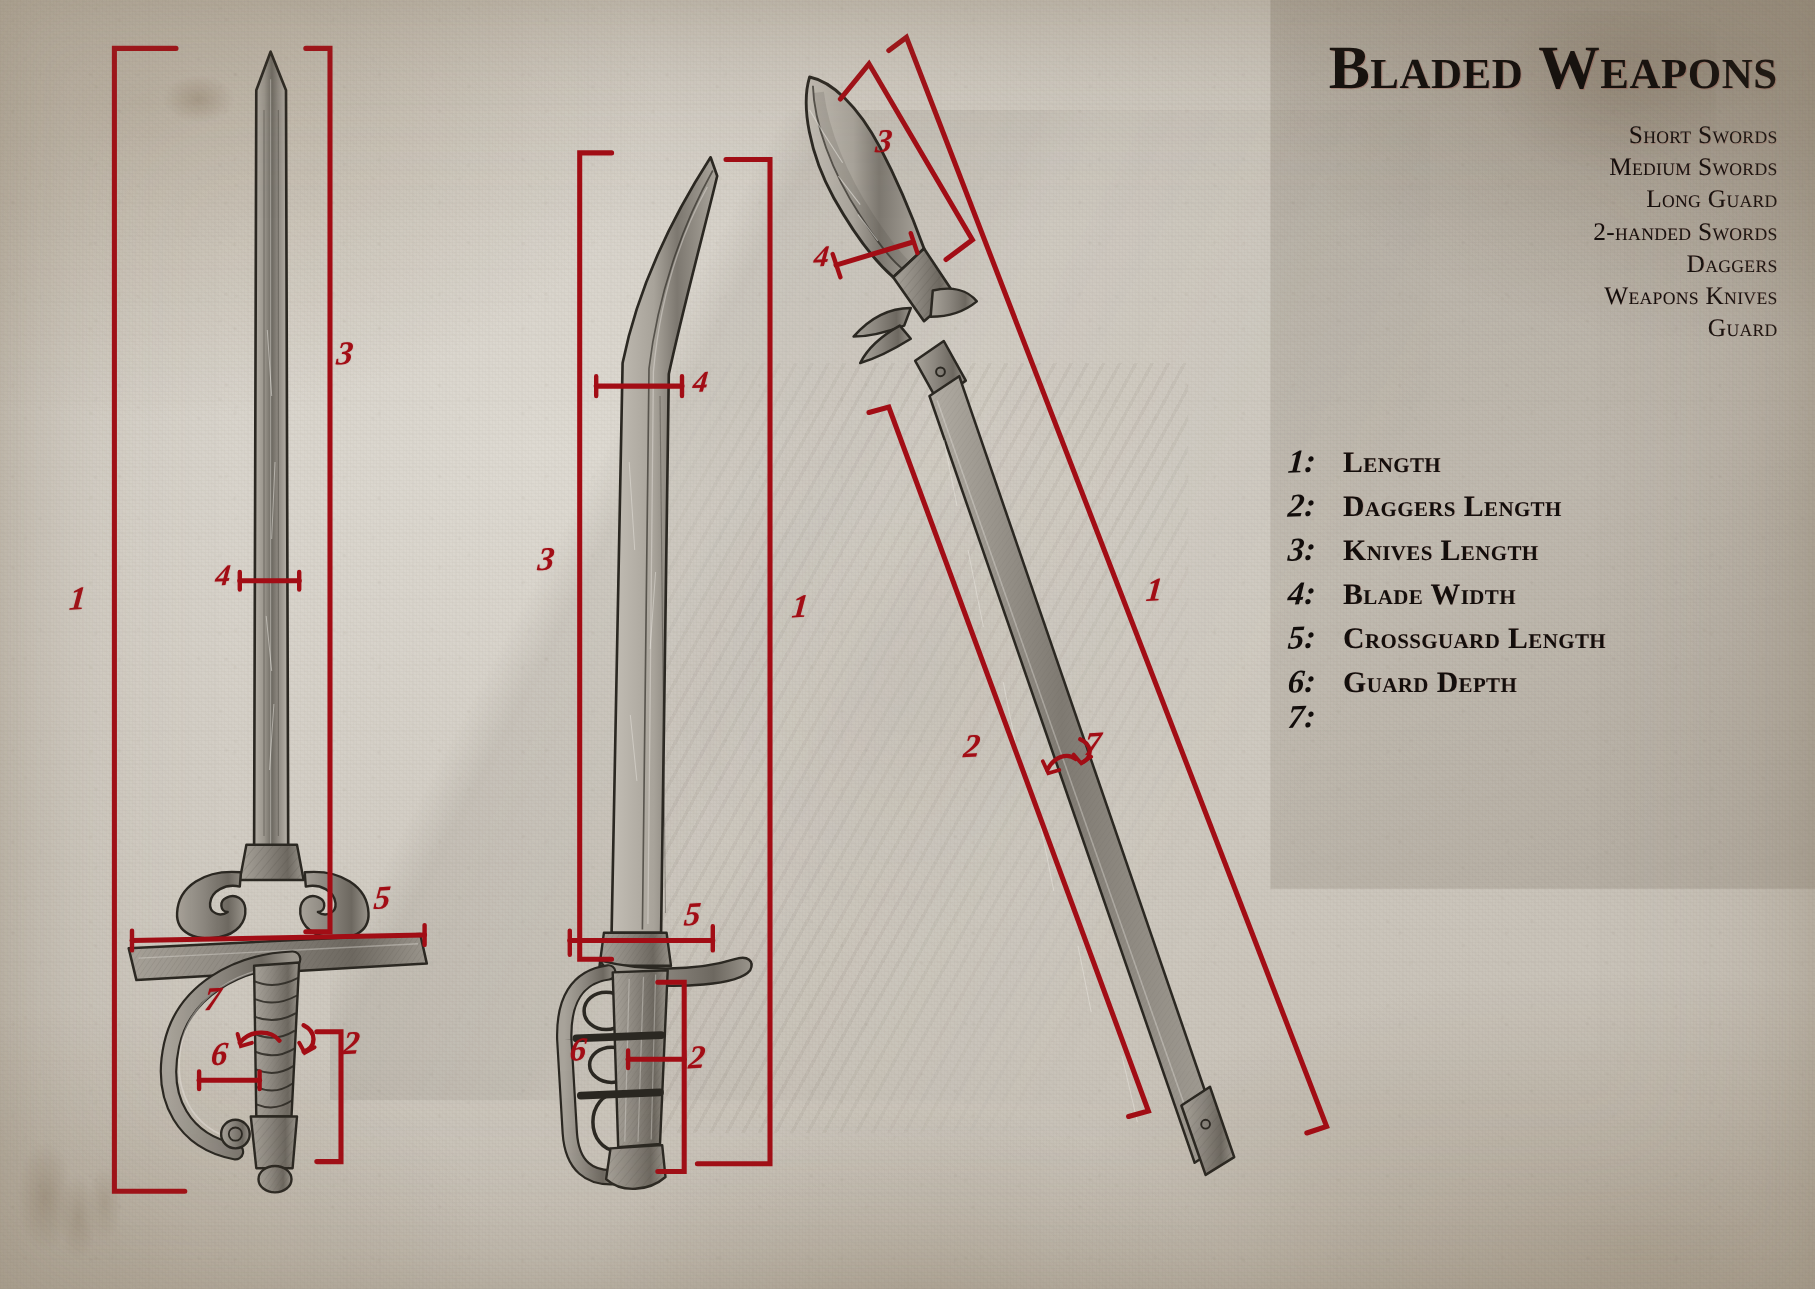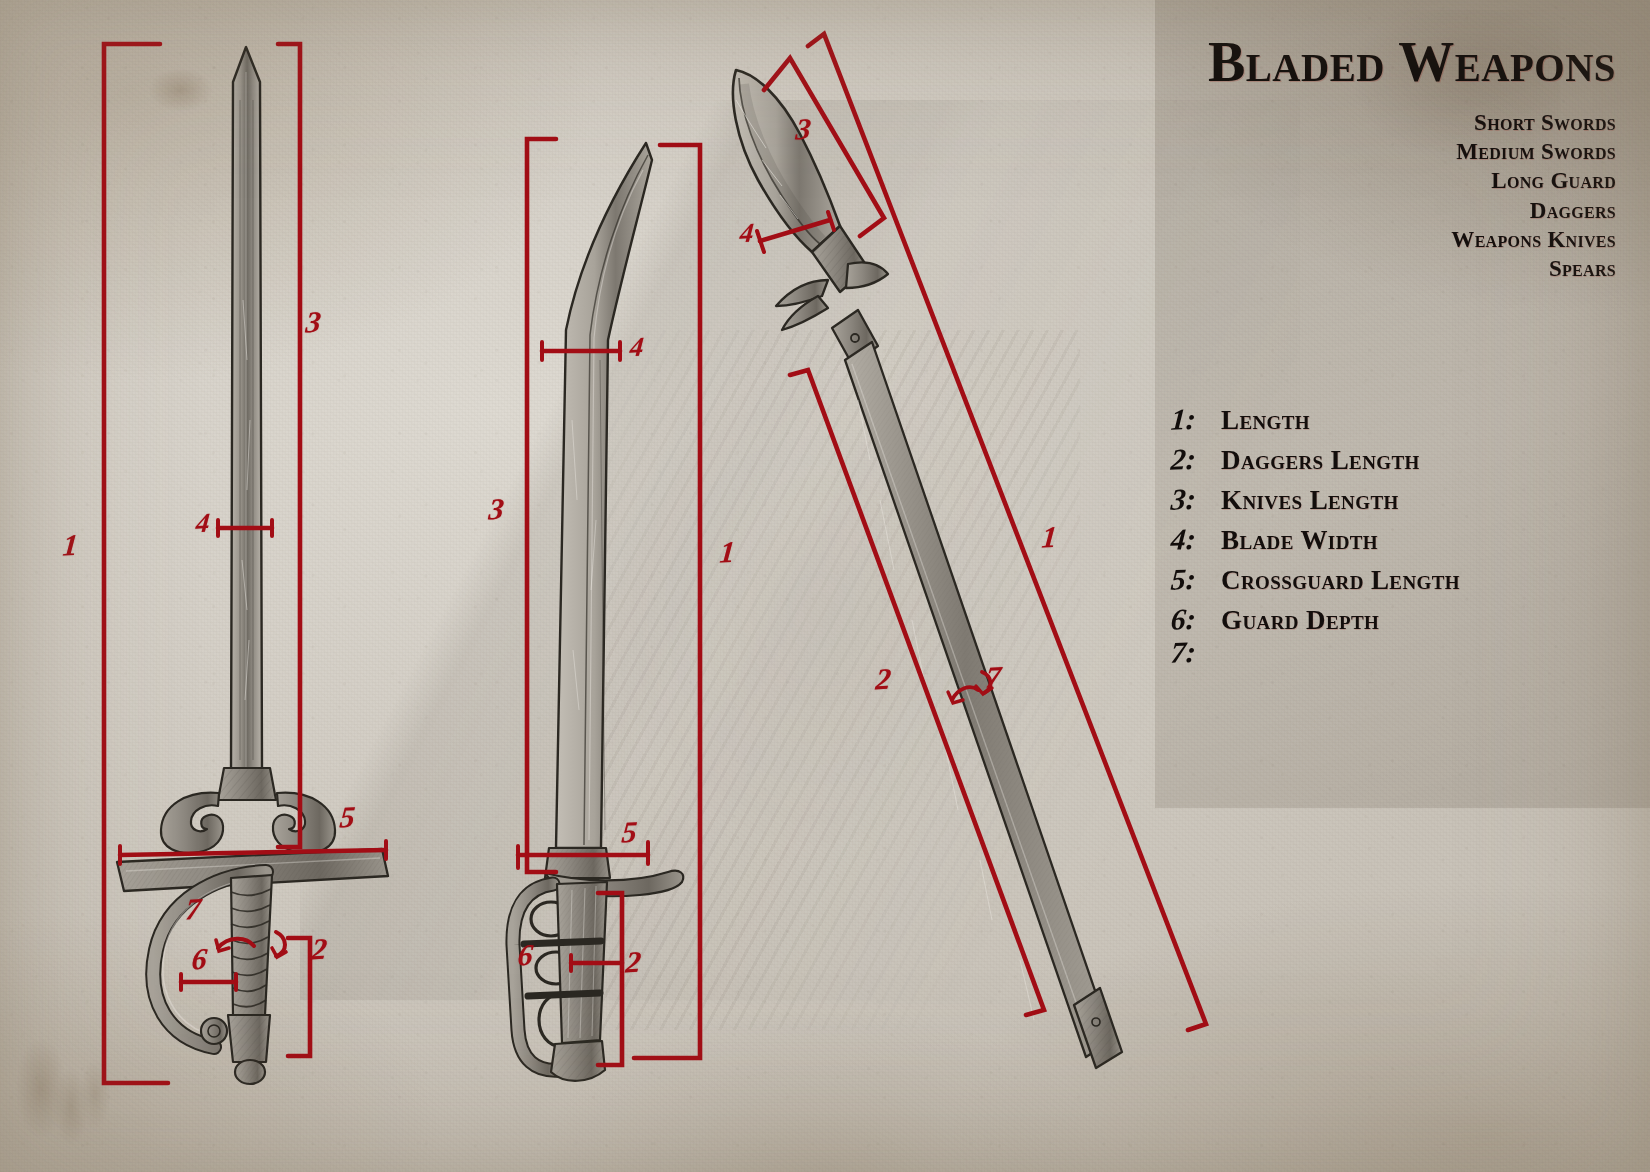--- a/index.html
+++ b/index.html
@@ -84,21 +84,21 @@
     font-family:"Liberation Serif", serif;
     font-variant:small-caps; font-weight:700;
     font-size:56px; line-height:1.0; letter-spacing:.5px;
     color:#100c0a; text-align:right;
     text-shadow:1px 1px 0 rgba(150,40,30,.25);
   }
   .subtitle-list{ margin-top:18px; text-align:right; }
   .subtitle-list li{
     list-style:none;
     font-family:"Liberation Serif", serif;
-    font-variant:small-caps; font-weight:700;
+    font-variant:small-caps; font-weight:400;
     font-size:23px; line-height:1.27; letter-spacing:.3px;
     color:#140f0d;
     text-shadow:.5px .5px 0 rgba(150,40,30,.22);
   }
 
   .legend{ position:absolute; left:1163px; top:395px; width:470px; }
   .legend-row{ display:flex; align-items:baseline; height:40px; }
   .legend-num{
     width:58px; flex:0 0 58px; text-align:left; padding-left:8px;
     font-family:"Liberation Serif", serif;
@@ -149,23 +149,24 @@
               background:radial-gradient(ellipse 55% 55% at 70% 30%, rgba(140,118,88,.8), transparent 72%);"></div>
 
   <div class="info-panel"></div>
 
   <div class="panel-content">
     <div class="title">Bladed Weapons</div>
     <ul class="subtitle-list">
       <li>Short Swords</li>
       <li>Medium Swords</li>
       <li>Long Guard</li>
+      <li>2-handed Swords</li>
       <li>Daggers</li>
       <li>Weapons Knives</li>
-      <li>Spears</li>
+      <li>Guard</li>
     </ul>
   </div>
 
   <div class="legend">
     <div class="legend-row">
       <span class="legend-num">1:</span>
       <span class="legend-label">Length</span>
     </div>
     <div class="legend-row">
       <span class="legend-num">2:</span>

